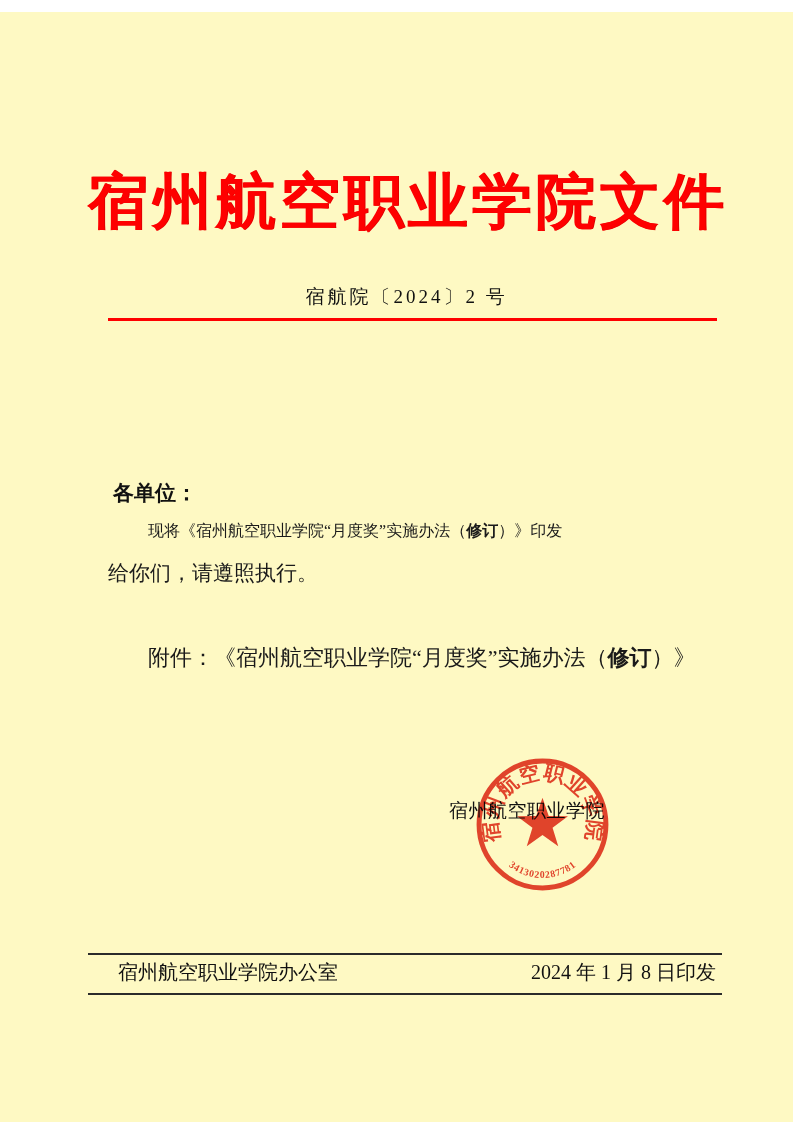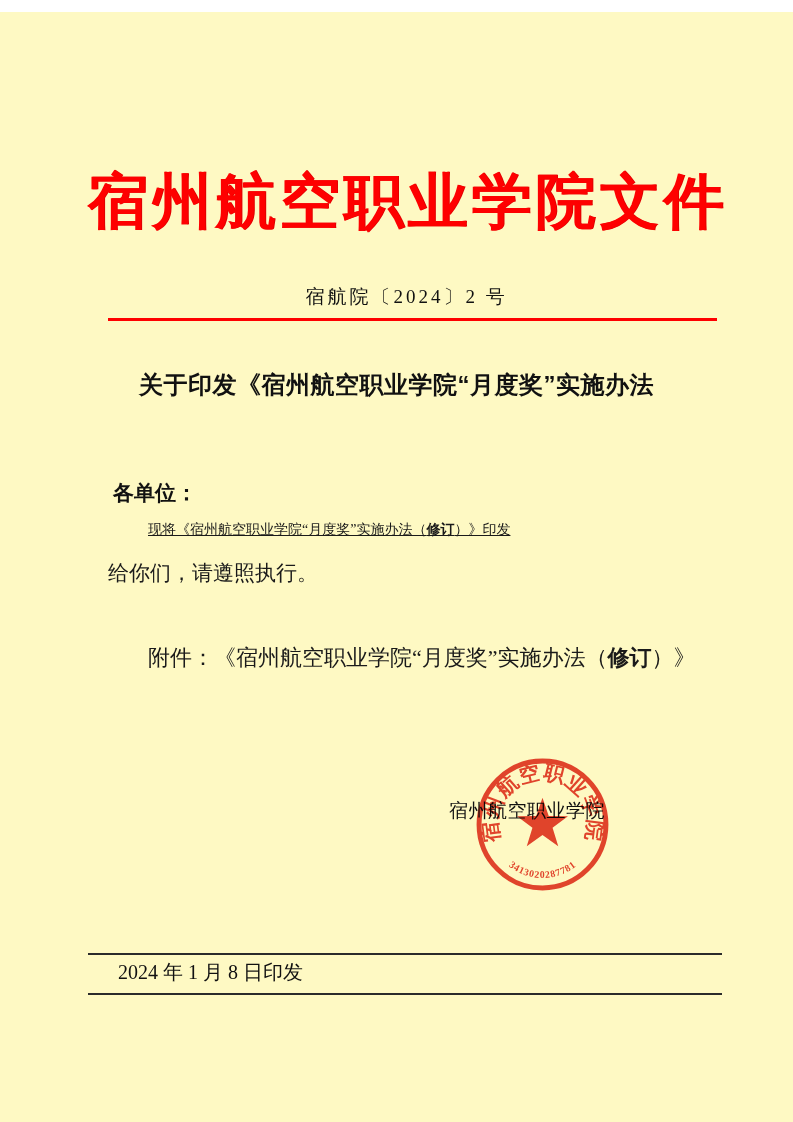--- a/index.html
+++ b/index.html
@@ -65,24 +65,23 @@
   .salutation {
     left: 113px; top: 467px;
     font-family: "Liberation Sans", "DejaVu Sans", sans-serif;
     font-size: 21px; font-weight: bold;
     color: #111111;
     white-space: nowrap;
   }
   .para-line1 {
     left: 108px; top: 509px;
     padding-left: 40px;
-    font-size: 14px;
+    font-size: 16px;
     color: #1a1a1a;
     white-space: nowrap;
-    text-decoration: underline;
   }
   .para-line2 {
     left: 108px; top: 547px;
     font-size: 21px;
     color: #1a1a1a;
     white-space: nowrap;
   }
   .attachment-line {
     left: 148px; top: 631px;
     font-size: 22px;
@@ -136,21 +135,20 @@
 <body>
 
 <div class="page">
 
   <div class="abs org-title">宿州航空职业学院文件</div>
 
   <div class="abs doc-number">宿航院〔2024〕2 号</div>
 
   <div class="abs red-rule"></div>
 
-  <div class="abs subject-line1">关于印发《宿州航空职业学院“月度奖”实施办法</div>
 
   <div class="abs salutation">各单位：</div>
 
   <div class="abs para-line1"><span>现将《宿州航空职业学院“月度奖”实施办法（</span><span class="emph">修订</span><span>）》印发</span></div>
 
   <div class="abs para-line2">给你们，请遵照执行。</div>
 
   <div class="abs attachment-line"><span>附件：《宿州航空职业学院“月度奖”实施办法（</span><span class="emph">修订</span><span>）》</span></div>
 
   <div class="abs signature-org">宿州航空职业学院</div>
@@ -165,17 +163,18 @@
     <text font-size="29" font-weight="bold" fill="#dd2b1c" letter-spacing="2" font-family="Liberation Serif, DejaVu Serif, serif">
       <textPath href="#ringTextPath" startOffset="50%" text-anchor="middle">宿州航空职业学院</textPath>
     </text>
     <text font-size="14" font-weight="bold" fill="#dd2b1c" letter-spacing="1" font-family="Liberation Serif, DejaVu Serif, serif">
       <textPath href="#codePath" startOffset="50%" text-anchor="middle">3413020287781</textPath>
     </text>
   </svg>
 
   <div class="abs footer-rule-top"></div>
   <div class="abs footer-row">
+    <span>宿州航空职业学院办公室</span>
     <span>2024 年 1 月 8 日印发</span>
   </div>
   <div class="abs footer-rule-bottom"></div>
 
 </div>
 
 </body></html>

